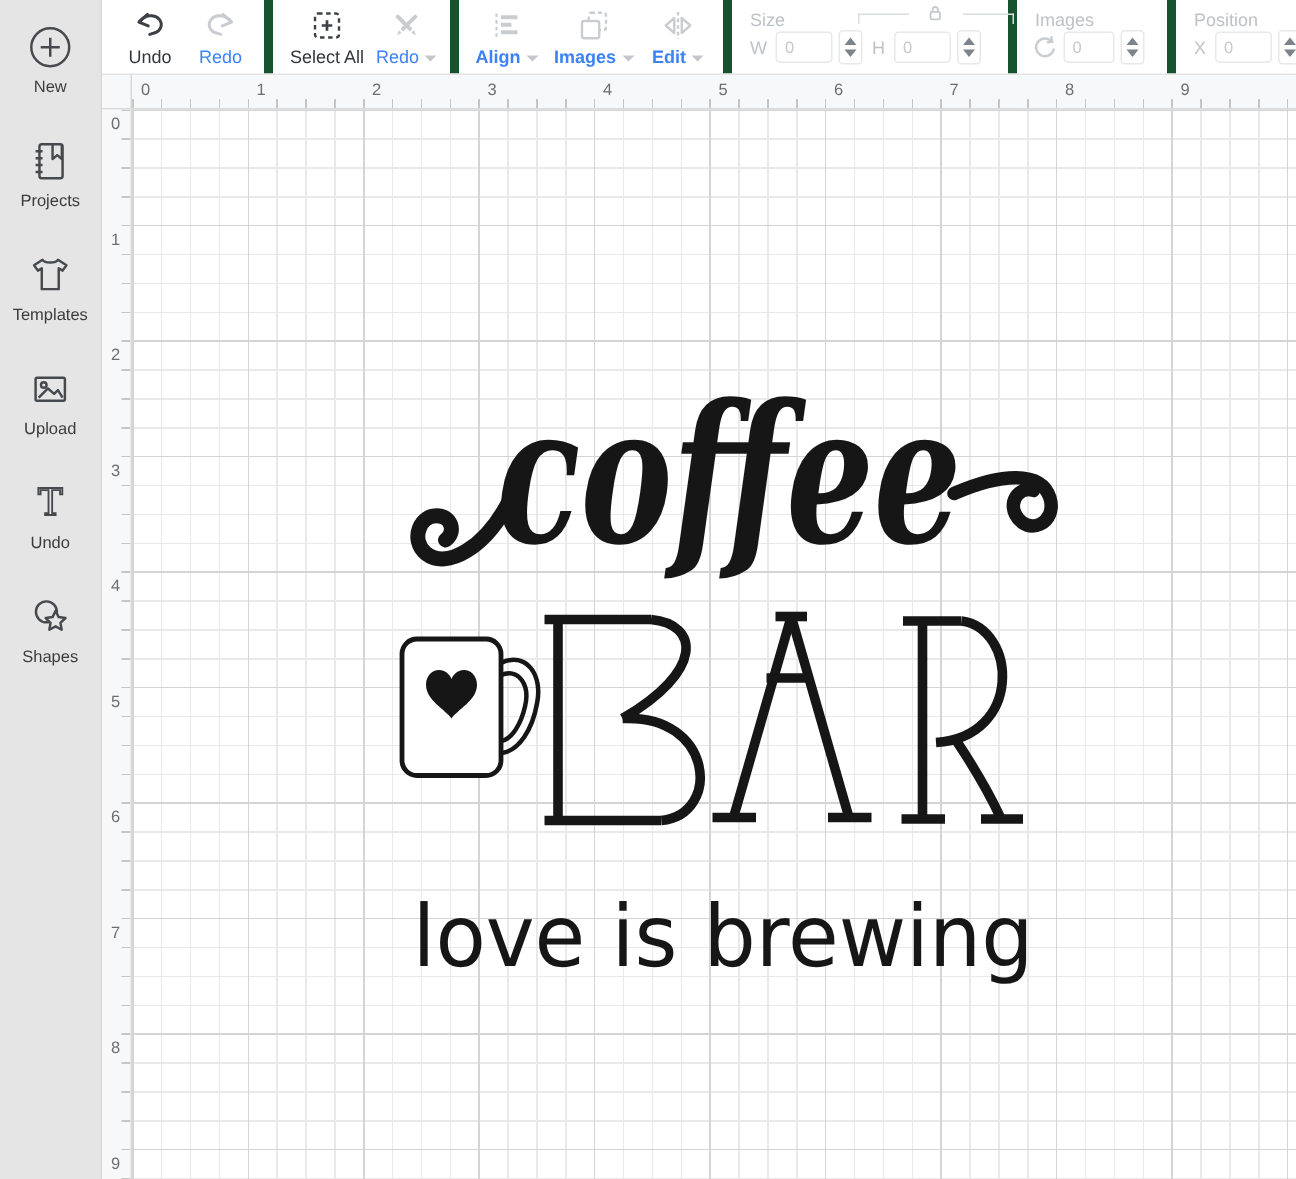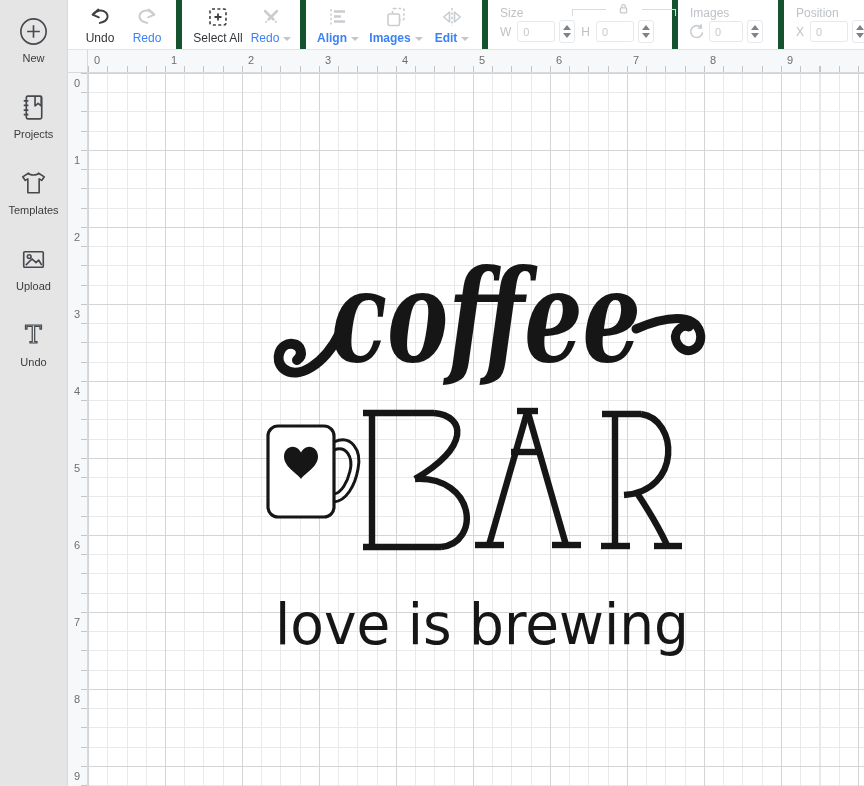--- a/index.html
+++ b/index.html
@@ -146,20 +146,29 @@
       </span>
       <span class="s-label">Upload</span>
     </div>
     <div class="side-item">
       <span class="s-icon">
         <svg width="37" height="37" viewBox="0 0 36 36" fill="none" stroke="currentColor" stroke-width="1.2">
           <text x="18" y="25.5" font-size="24" font-family="DejaVu Serif, serif" text-anchor="middle" fill="none" stroke="currentColor">T</text>
         </svg>
       </span>
       <span class="s-label">Undo</span>
+    </div>
+    <div class="side-item">
+      <span class="s-icon">
+        <svg width="37" height="37" viewBox="0 0 36 36" fill="none" stroke="currentColor" stroke-width="1.6" stroke-linejoin="round">
+          <circle cx="15.5" cy="14.5" r="6.8"></circle>
+          <path d="M21.5 13.8 L23.4 17.9 L27.9 18.5 L24.6 21.6 L25.4 26.1 L21.5 23.9 L17.4 26.1 L18.2 21.6 L15 18.5 L19.5 17.9 Z" fill="#e5e5e6"></path>
+        </svg>
+      </span>
+      <span class="s-label">Shapes</span>
     </div>
   </nav>
 
   <div class="toolbar">
 
     <div class="tb-group" style="padding:0 6px 0 8px;">
       <div class="tb-btn" style="width:48px;">
         <span class="tb-icon icon-dark">
           <svg width="24" height="24" viewBox="0 0 24 24" fill="none" stroke="currentColor" stroke-width="2" stroke-linecap="round" stroke-linejoin="round">
             <path d="M5 9.5 C8.5 4.8 15 4.2 18 7.6 C21 11.2 19.3 15.6 14.8 17 L11.8 17.9"></path>

